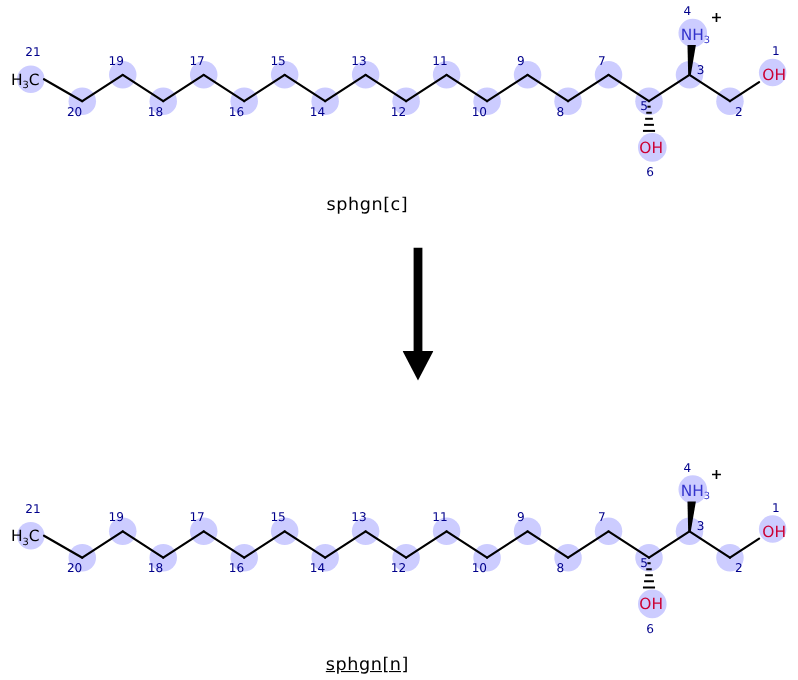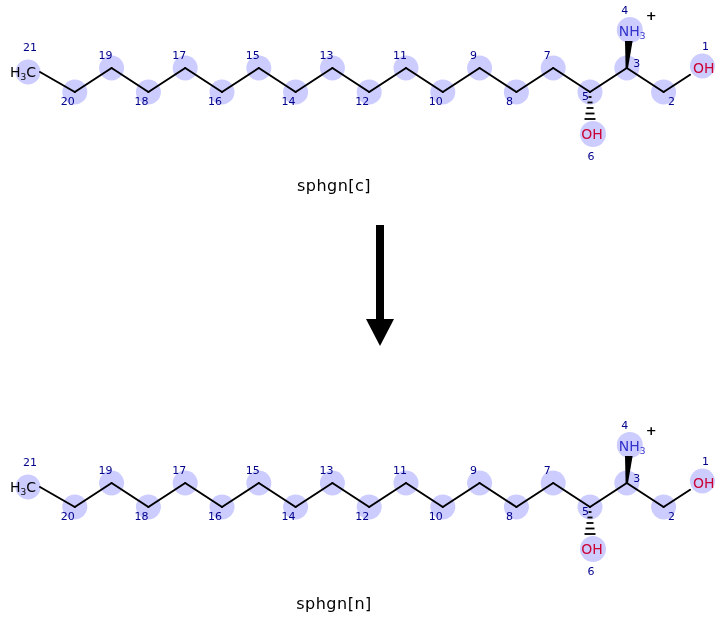--- a/index.html
+++ b/index.html
@@ -15,21 +15,21 @@
   .mol-top{top:0;}
   .mol-bottom{top:415px;}
   svg text{font-family:"DejaVu Sans",sans-serif;}
   .caption{
     position:absolute;left:0;width:668px;
     text-align:center;
     font-size:16px;color:#000000;
     letter-spacing:0.5px;
   }
   .caption-top{top:176px;}
-  .caption-bottom{top:594px;}
+  .caption-bottom{top:594px;text-decoration:underline;}
   .arrow{position:absolute;left:366px;top:225px;}
 </style>
 </head>
 <body>
 
 <div class="canvas">
 
   <svg class="mol mol-top" width="725" height="170" viewBox="0 0 725 170">
       <g>
         <circle cx="28" cy="72" r="12.5" fill="#ccccff"></circle>

